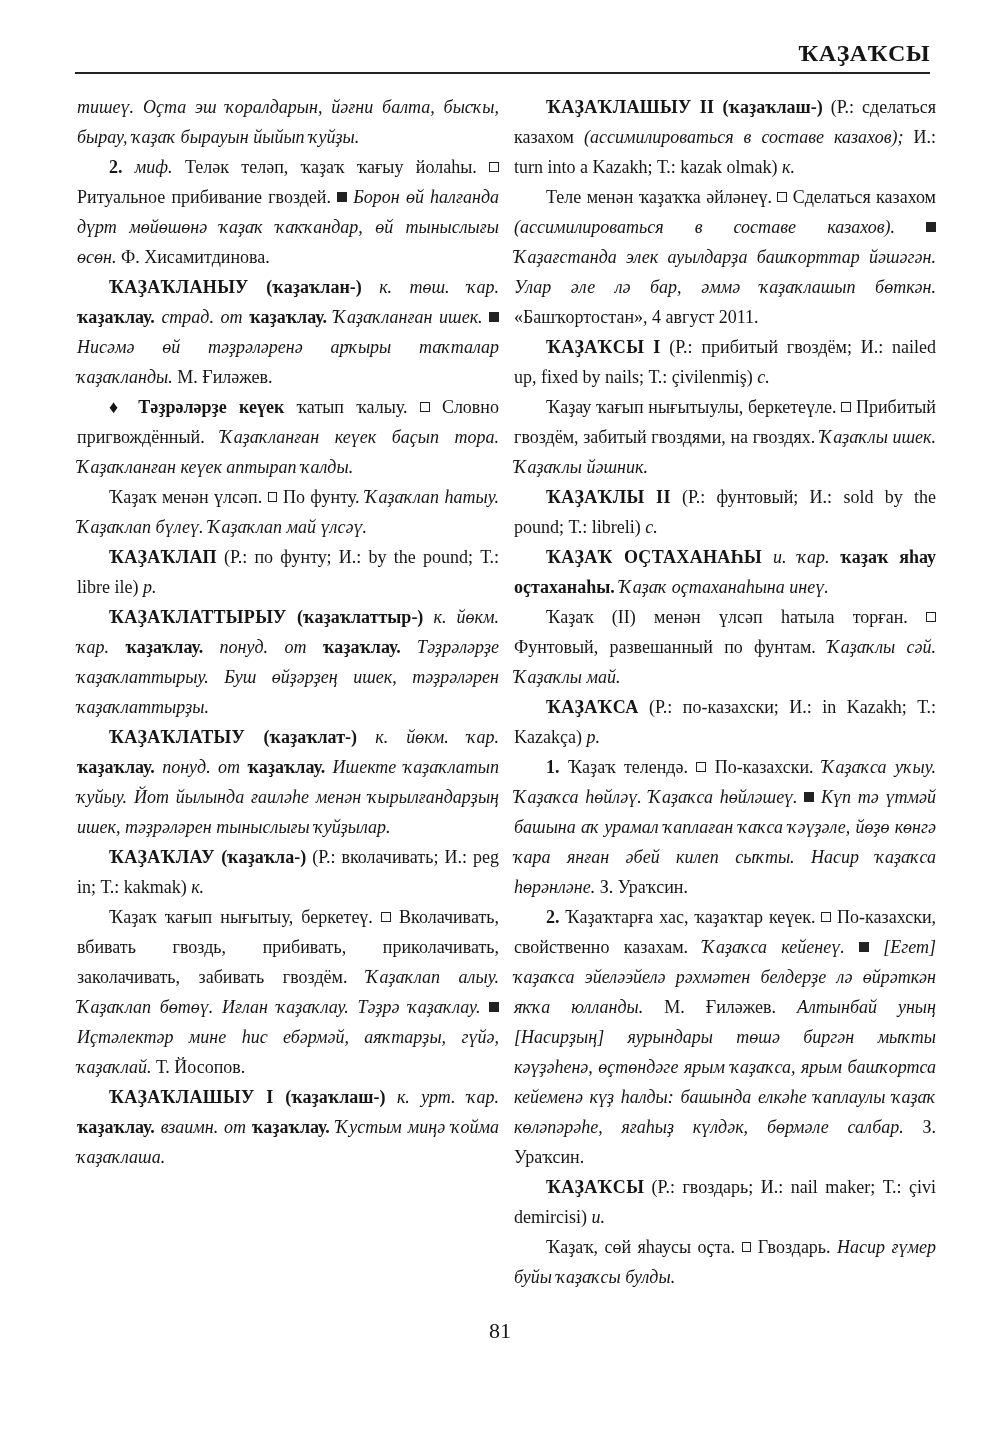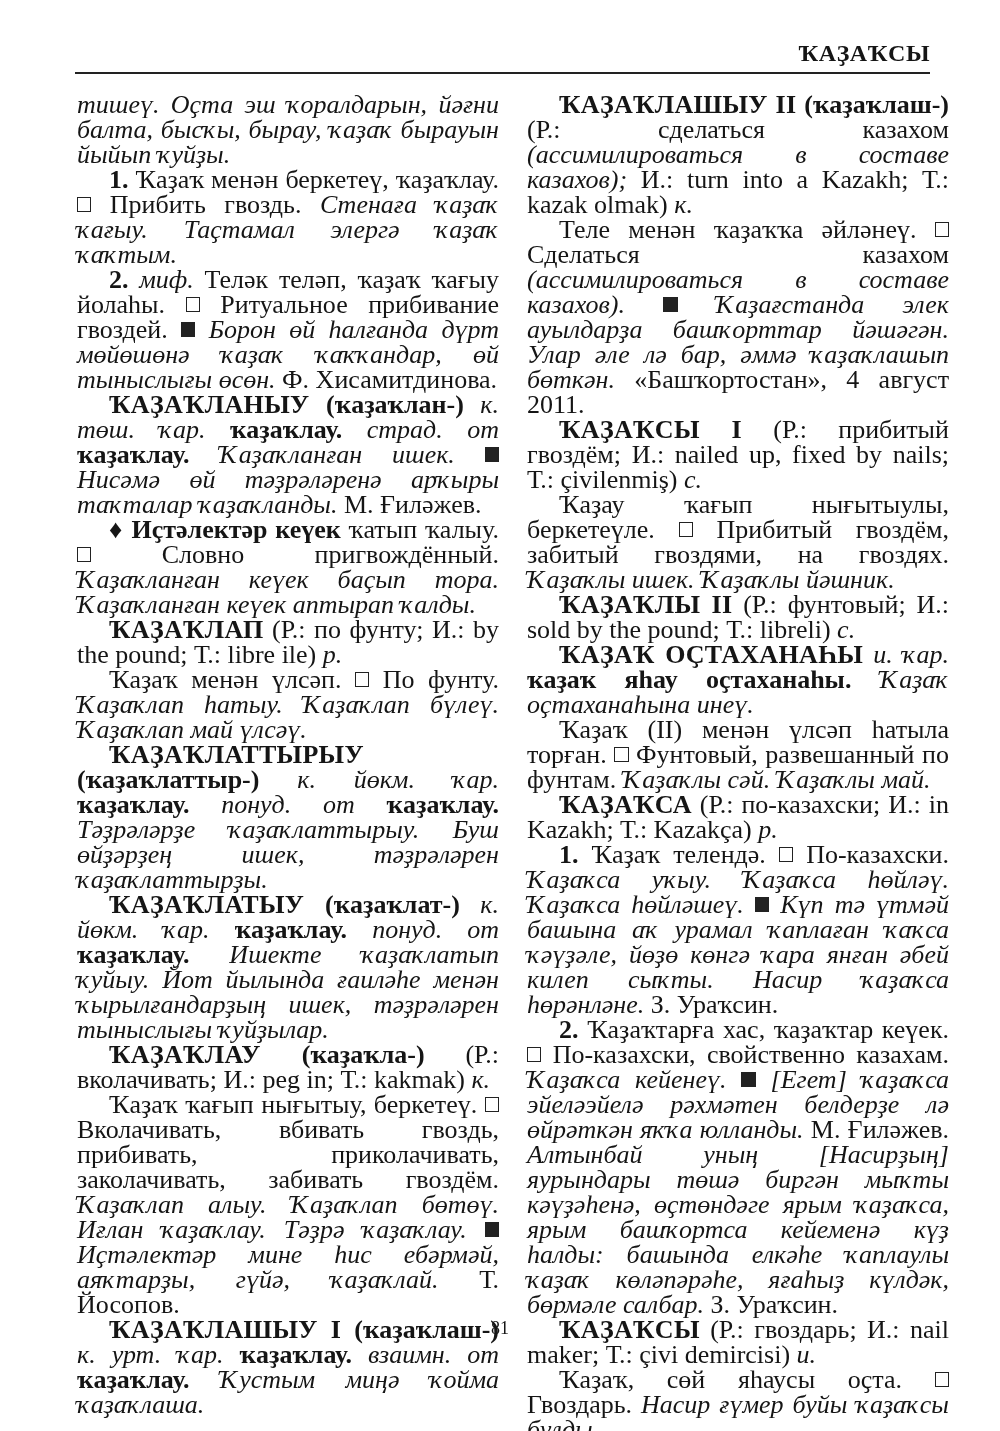--- a/index.html
+++ b/index.html
@@ -1,46 +1,45 @@
 <!DOCTYPE html>
 <html><head>
 <meta charset="utf-8">
 <style>
   html, body { margin: 0; padding: 0; background: #ffffff; }
   body { width: 1000px; height: 1431px; position: relative; overflow: hidden;
          font-family: "Liberation Serif", "DejaVu Serif", serif; color: #151515; }
   .header { position: absolute; left: 75px; right: 70px; top: 30px; height: 42px; border-bottom: 2px solid #222; }
   .running-head { position: absolute; right: 0; top: 10px; font-weight: bold; font-size: 24px; letter-spacing: 0.5px; }
-  .col { position: absolute; top: 92px; width: 422px; font-size: 26px; line-height: 25px; text-align: justify; hyphens: manual; }
+  .col { position: absolute; top: 92px; width: 422px; font-size: 18px; line-height: 30px; text-align: justify; hyphens: manual; }
   .col.left { left: 77px; }
-  .col.right { left: 527px; }
+  .col.right { left: 514px; }
   .entry { margin: 0; text-indent: 32px; }
   .entry.cont { text-indent: 0; }
   .b { font-weight: bold; }
   .i { font-style: italic; }
   .hw { font-weight: bold; letter-spacing: 0.3px; }
   .sq { display: inline-block; width: 0.55em; height: 0.55em; border: 1.3px solid #222; vertical-align: 0.05em; box-sizing: border-box; }
   .bsq { display: inline-block; width: 0.55em; height: 0.55em; background: #222; vertical-align: 0.05em; }
-  .page-number { position: absolute; top: 1318px; left: 0; width: 1000px; text-align: center; font-size: 18px; }
+  .page-number { position: absolute; top: 1318px; left: 0; width: 1000px; text-align: center; font-size: 22px; }
 </style>
 </head>
 <body>
 
 <div class="header">
   <span class="running-head">ҠАҘАҠСЫ</span>
 </div>
 
 <div class="col left">
     <p class="entry cont"><span class="i">тишеү. Оҫта эш ҡоралдарын, йәғни балта, бысҡы, бырау, ҡаҙаҡ бырауын йыйып ҡуйҙы.</span></p>
-    <p class="entry"><span class="b">1. </span><span class="">Ҡаҙаҡ менән беркетеү, ҡаҙаҡлау. </span><span class="sq"></span><span class=""> Прибить гвоздь. </span><span class="i">Стенаға ҡаҙаҡ ҡағыу. Таҫтамал элергә ҡаҙаҡ ҡаҡтым.</span></p>
     <p class="entry"><span class="b">2. </span><span class="i">миф.</span><span class=""> Теләк теләп, ҡаҙаҡ ҡағыу йолаһы. </span><span class="sq"></span><span class=""> Ритуальное прибивание гвоздей. </span><span class="bsq"></span><span class="i"> Борон өй һалғанда дүрт мөйөшөнә ҡаҙаҡ ҡаҡҡандар, өй тыныслығы өсөн.</span><span class=""> Ф. Хисамитдинова.</span></p>
     <p class="entry"><span class="hw">ҠАҘАҠЛАНЫУ </span><span class="b">(ҡаҙаҡлан-)</span><span class="i"> к. төш. ҡар.</span><span class="b"> ҡаҙаҡлау.</span><span class="i"> страд. от</span><span class="b"> ҡаҙаҡлау.</span><span class="i"> Ҡаҙаҡланған ишек. </span><span class="bsq"></span><span class="i"> Нисәмә өй тәҙрәләренә арҡыры таҡталар ҡаҙаҡланды.</span><span class=""> М. Ғиләжев.</span></p>
-    <p class="entry"><span class="b">♦ </span><span class="b">Иҫтәлектәр кеүек</span><span class=""> ҡатып ҡалыу. </span><span class="sq"></span><span class=""> Словно пригвождённый. </span><span class="i">Ҡаҙаҡланған кеүек баҫып тора. Ҡаҙаҡланған кеүек аптырап ҡалды.</span></p>
+    <p class="entry"><span class="b">♦ </span><span class="b">Тәҙрәләрҙе кеүек</span><span class=""> ҡатып ҡалыу. </span><span class="sq"></span><span class=""> Словно пригвождённый. </span><span class="i">Ҡаҙаҡланған кеүек баҫып тора. Ҡаҙаҡланған кеүек аптырап ҡалды.</span></p>
+    <p class="entry"><span class="">Ҡаҙаҡ менән үлсәп. </span><span class="sq"></span><span class=""> По фунту. </span><span class="i">Ҡаҙаҡлап һатыу. Ҡаҙаҡлап бүлеү. Ҡаҙаҡлап май үлсәү.</span></p>
     <p class="entry"><span class="hw">ҠАҘАҠЛАП</span><span class=""> (Р.: по фунту; И.: by the pound; Т.: libre ile) </span><span class="i">р.</span></p>
-    <p class="entry"><span class="">Ҡаҙаҡ менән үлсәп. </span><span class="sq"></span><span class=""> По фунту. </span><span class="i">Ҡаҙаҡлап һатыу. Ҡаҙаҡлап бүлеү. Ҡаҙаҡлап май үлсәү.</span></p>
     <p class="entry"><span class="hw">ҠАҘАҠЛАТТЫРЫУ </span><span class="b">(ҡаҙаҡлаттыр-)</span><span class="i"> к. йөкм. ҡар.</span><span class="b"> ҡаҙаҡлау.</span><span class="i"> понуд. от</span><span class="b"> ҡаҙаҡлау.</span><span class="i"> Тәҙрәләрҙе ҡаҙаҡлаттырыу. Буш өйҙәрҙең ишек, тәҙрәләрен ҡаҙаҡлаттырҙы.</span></p>
     <p class="entry"><span class="hw">ҠАҘАҠЛАТЫУ </span><span class="b">(ҡаҙаҡлат-)</span><span class="i"> к. йөкм. ҡар.</span><span class="b"> ҡаҙаҡлау.</span><span class="i"> понуд. от</span><span class="b"> ҡаҙаҡлау.</span><span class="i"> Ишекте ҡаҙаҡлатып ҡуйыу. Йот йылында ғаиләһе менән ҡырылғандарҙың ишек, тәҙрәләрен тыныслығы ҡуйҙылар.</span></p>
     <p class="entry"><span class="hw">ҠАҘАҠЛАУ </span><span class="b">(ҡаҙаҡла-)</span><span class=""> (Р.: вколачивать; И.: peg in; Т.: kakmak) </span><span class="i">к.</span></p>
     <p class="entry"><span class="">Ҡаҙаҡ ҡағып нығытыу, беркетеү. </span><span class="sq"></span><span class=""> Вколачивать, вбивать гвоздь, прибивать, приколачивать, заколачивать, забивать гвоздём. </span><span class="i">Ҡаҙаҡлап алыу. Ҡаҙаҡлап бөтөү. Иғлан ҡаҙаҡлау. Тәҙрә ҡаҙаҡлау. </span><span class="bsq"></span><span class="i"> Иҫтәлектәр мине һис ебәрмәй, аяҡтарҙы, гүйә, ҡаҙаҡлай.</span><span class=""> Т. Йосопов.</span></p>
     <p class="entry"><span class="hw">ҠАҘАҠЛАШЫУ I </span><span class="b">(ҡаҙаҡлаш-)</span><span class="i"> к. урт. ҡар.</span><span class="b"> ҡаҙаҡлау.</span><span class="i"> взаимн. от</span><span class="b"> ҡаҙаҡлау.</span><span class="i"> Ҡустым миңә ҡойма ҡаҙаҡлаша.</span></p>
   </div>
 <div class="col right">
     <p class="entry"><span class="hw">ҠАҘАҠЛАШЫУ II </span><span class="b">(ҡаҙаҡлаш-)</span><span class=""> (Р.: сделаться казахом </span><span class="i">(ассимилироваться в составе казахов);</span><span class=""> И.: turn into a Kazakh; Т.: kazak olmak) </span><span class="i">к.</span></p>
     <p class="entry"><span class="">Теле менән ҡаҙаҡҡа әйләнеү. </span><span class="sq"></span><span class=""> Сделаться казахом </span><span class="i">(ассимилироваться в составе казахов). </span><span class="bsq"></span><span class="i"> Ҡаҙағстанда элек ауылдарҙа башҡорттар йәшәгән. Улар әле лә бар, әммә ҡаҙаҡлашып бөткән.</span><span class=""> «Башҡортостан», 4 август 2011.</span></p>
     <p class="entry"><span class="hw">ҠАҘАҠСЫ I</span><span class=""> (Р.: прибитый гвоздём; И.: nailed up, fixed by nails; Т.: çivilenmiş) </span><span class="i">с.</span></p>

